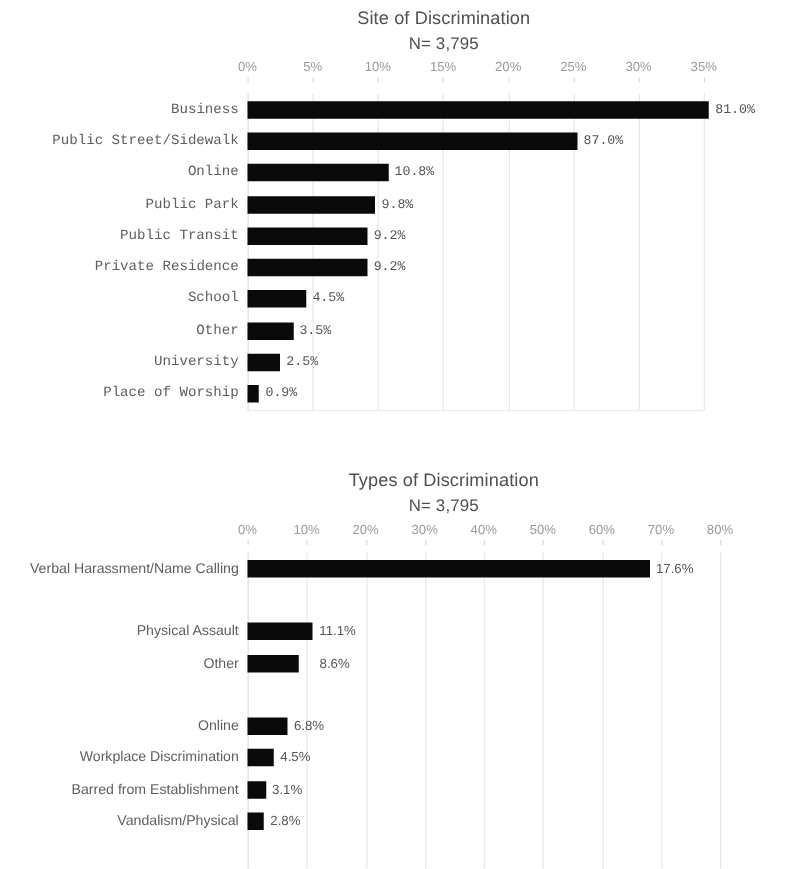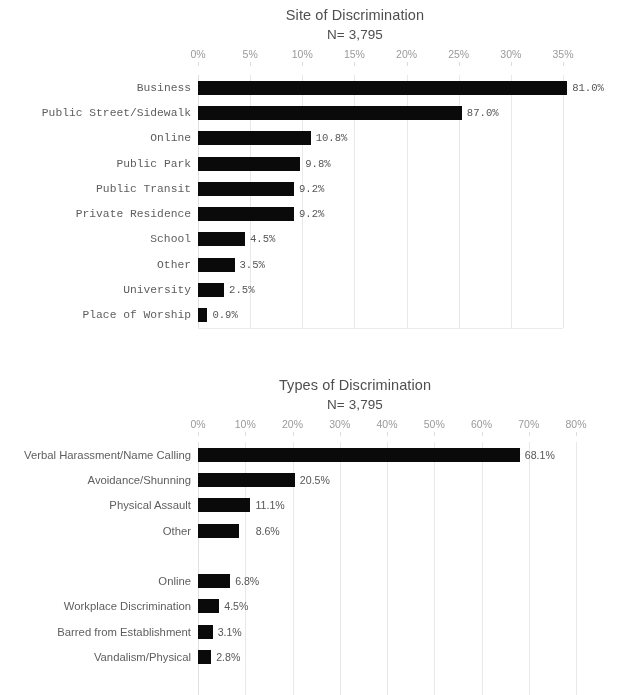--- a/index.html
+++ b/index.html
@@ -226,26 +226,21 @@
         <div class="gridline" style="left: 94.5px;"></div>
         <div class="gridline" style="left: 141.75px;"></div>
         <div class="gridline" style="left: 189px;"></div>
         <div class="gridline" style="left: 236.25px;"></div>
         <div class="gridline" style="left: 283.5px;"></div>
         <div class="gridline" style="left: 330.75px;"></div>
         <div class="gridline" style="left: 378px;"></div>
         <div class="row" style="position: absolute; left: 0px; top: 0px; height: 25.3px; width: 378px;">
           <div class="cat-label">Verbal Harassment/Name Calling</div>
           <div class="bar" style="width: 321.772px; height: 14px; background: rgb(10, 10, 10);"></div>
-          <div class="bar-value" style="left: 326.772px;">68.1%</div>
-        </div>
-        <div class="row" style="position: absolute; left: 0px; top: 25.3px; height: 25.3px; width: 378px;">
-          <div class="cat-label">Avoidance/Shunning</div>
-          <div class="bar" style="width: 96.8625px; height: 14px; background: rgb(10, 10, 10);"></div>
-          <div class="bar-value" style="left: 101.862px;">20.5%</div>
+          <div class="bar-value" style="left: 326.772px;">17.6%</div>
         </div>
         <div class="row" style="position: absolute; left: 0px; top: 50.6px; height: 25.3px; width: 378px;">
           <div class="cat-label">Physical Assault</div>
           <div class="bar" style="width: 52.4475px; height: 14px; background: rgb(10, 10, 10);"></div>
           <div class="bar-value" style="left: 57.4475px;">11.1%</div>
         </div>
         <div class="row" style="position: absolute; left: 0px; top: 75.9px; height: 25.3px; width: 378px;">
           <div class="cat-label">Other</div>
           <div class="bar" style="width: 40.635px; height: 14px; background: rgb(10, 10, 10);"></div>
           <div class="bar-value" style="left: 45.635px; padding-left: 12px;">8.6%</div>

